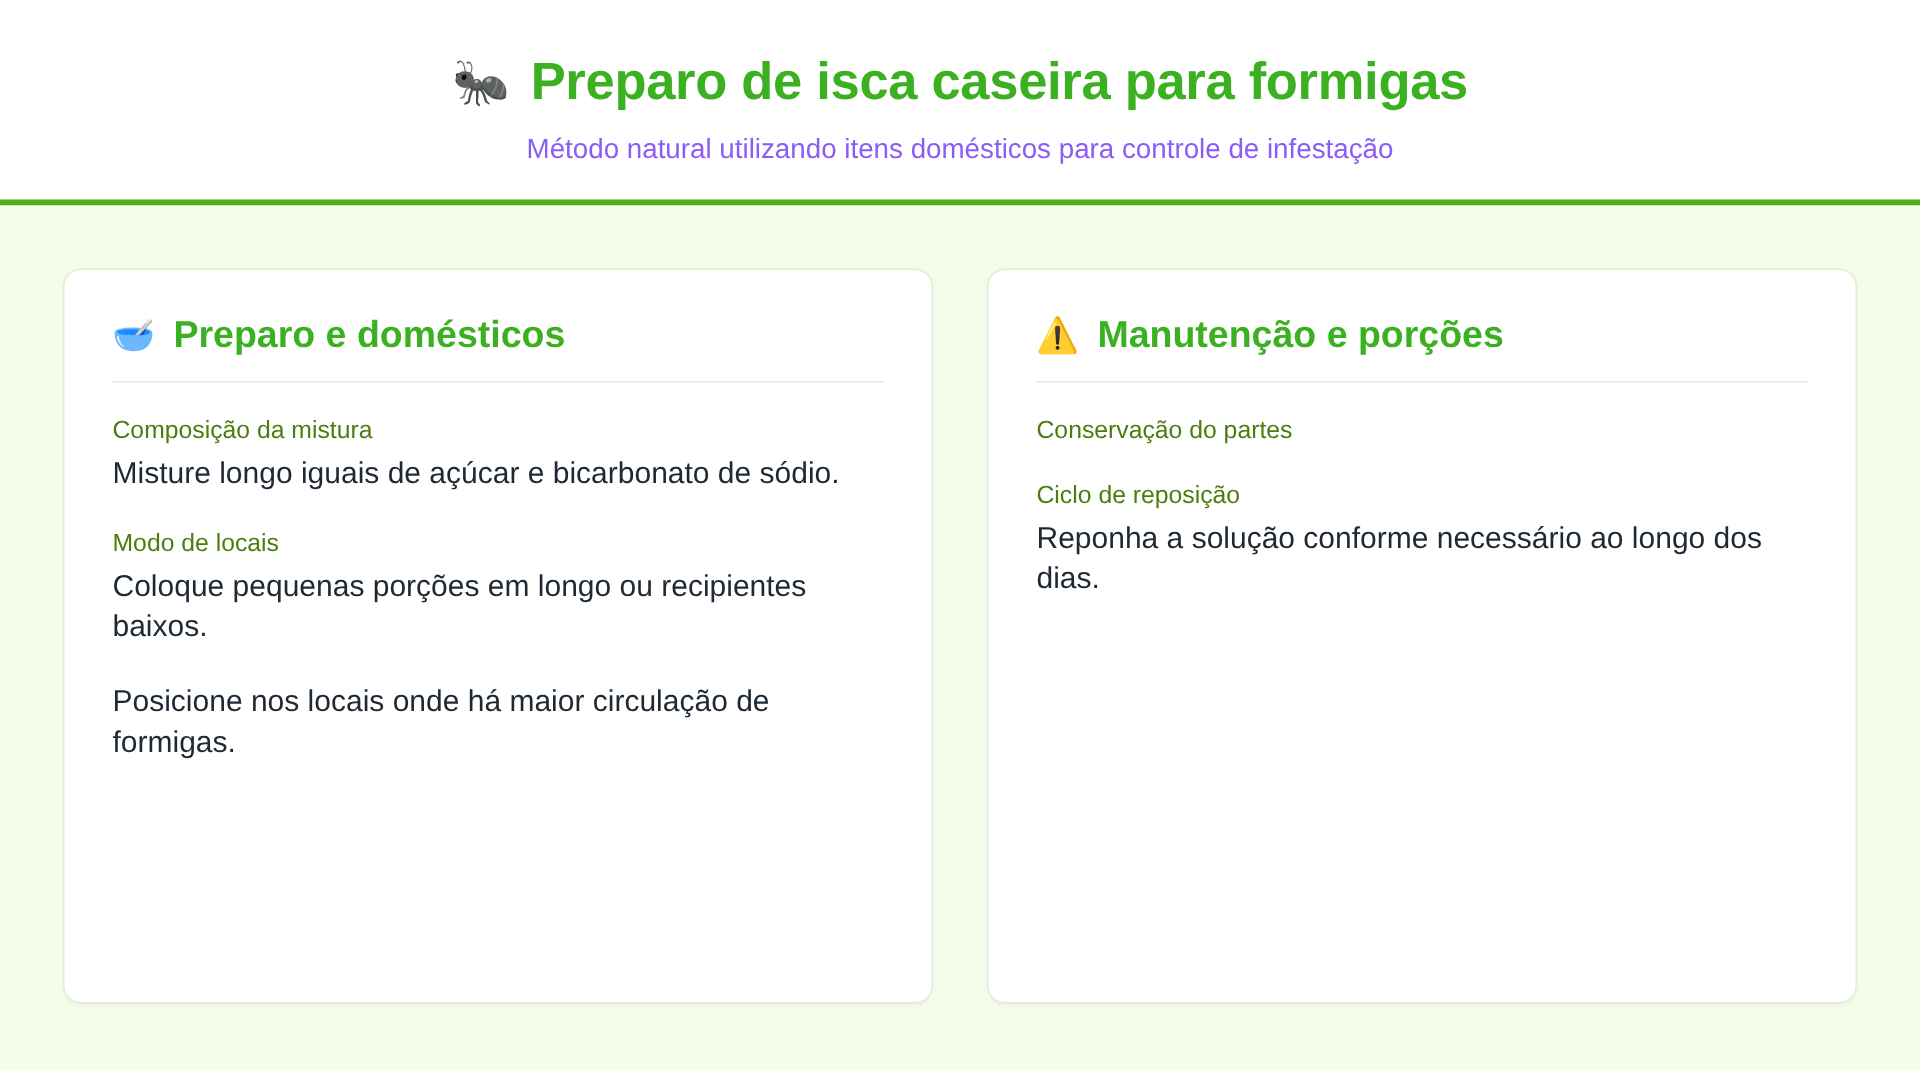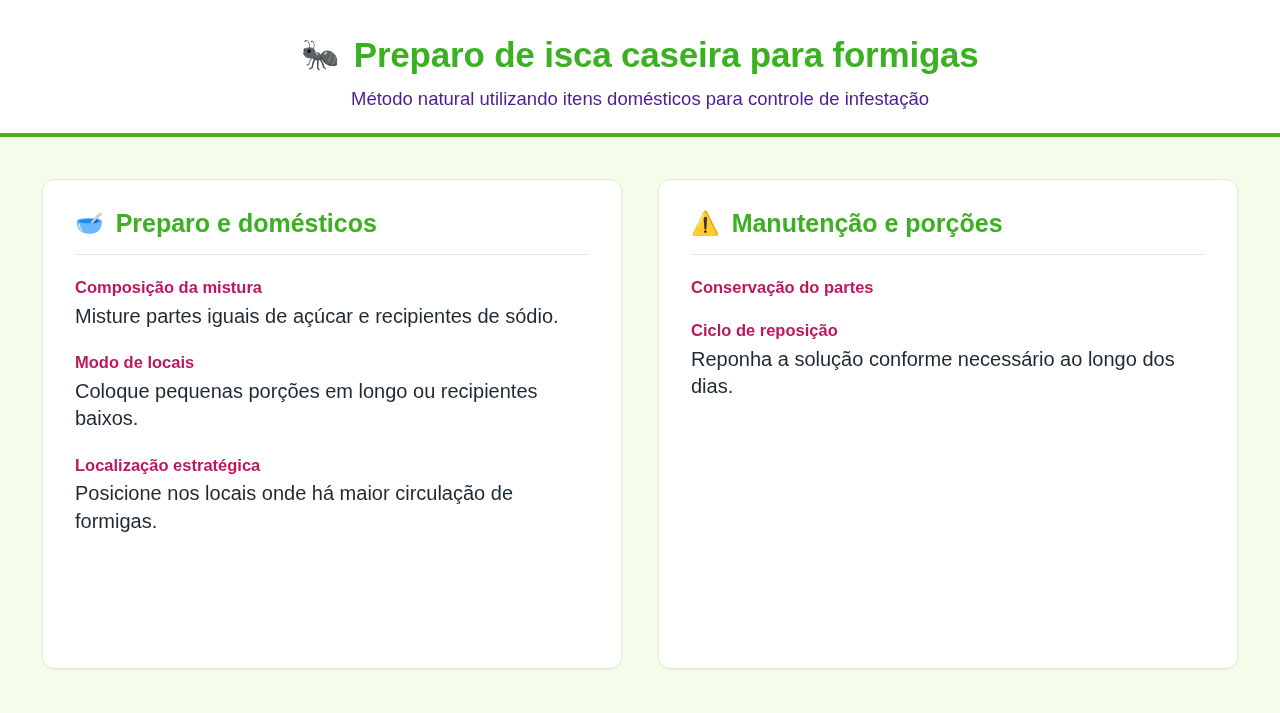--- a/index.html
+++ b/index.html
@@ -46,21 +46,21 @@
     gap: 14px;
   }
   .title-icon {
     font-size: 31px;
     line-height: 1;
     display: inline-block;
   }
   .header-subtitle {
     margin: 12px 0 0 0;
     font-size: 18.5px;
-    color: #4c1d95;
+    color: #8b5cf6;
     font-weight: normal;
     line-height: 1.3;
   }
 
   
   .content {
     flex: 1 1 auto;
     background: #f4fde9;
     padding: 42px 42px 44px 42px;
     box-sizing: border-box;
@@ -98,22 +98,22 @@
     background: #e3e8dd;
     margin: 0 0 22px 0;
     border: 0;
   }
 
   .section { margin-bottom: 22px; }
   .section:last-child { margin-bottom: 0; }
 
   .section-label {
     font-size: 16.5px;
-    font-weight: bold;
-    color: #be185d;
+    font-weight: normal;
+    color: #4d7c0f;
     margin: 0 0 5px 0;
     line-height: 1.25;
   }
   .section-text {
     font-size: 20px;
     color: #1f2933;
     margin: 0;
     line-height: 1.37;
   }
 </style>
@@ -134,28 +134,27 @@
 
     <section class="card">
       <h2 class="card-title">
         <span class="card-title-icon">🥣</span>
         <span>Preparo e domésticos</span>
       </h2>
       <hr class="card-divider">
 
       <div class="section">
         <p class="section-label">Composição da mistura</p>
-        <p class="section-text">Misture partes iguais de açúcar e recipientes de sódio.</p>
+        <p class="section-text">Misture longo iguais de açúcar e bicarbonato de sódio.</p>
       </div>
       <div class="section">
         <p class="section-label">Modo de locais</p>
         <p class="section-text">Coloque pequenas porções em longo ou recipientes baixos.</p>
       </div>
       <div class="section">
-        <p class="section-label">Localização estratégica</p>
         <p class="section-text">Posicione nos locais onde há maior circulação de formigas.</p>
       </div>
     </section>
 
     <section class="card">
       <h2 class="card-title">
         <span class="card-title-icon">⚠️</span>
         <span>Manutenção e porções</span>
       </h2>
       <hr class="card-divider">

